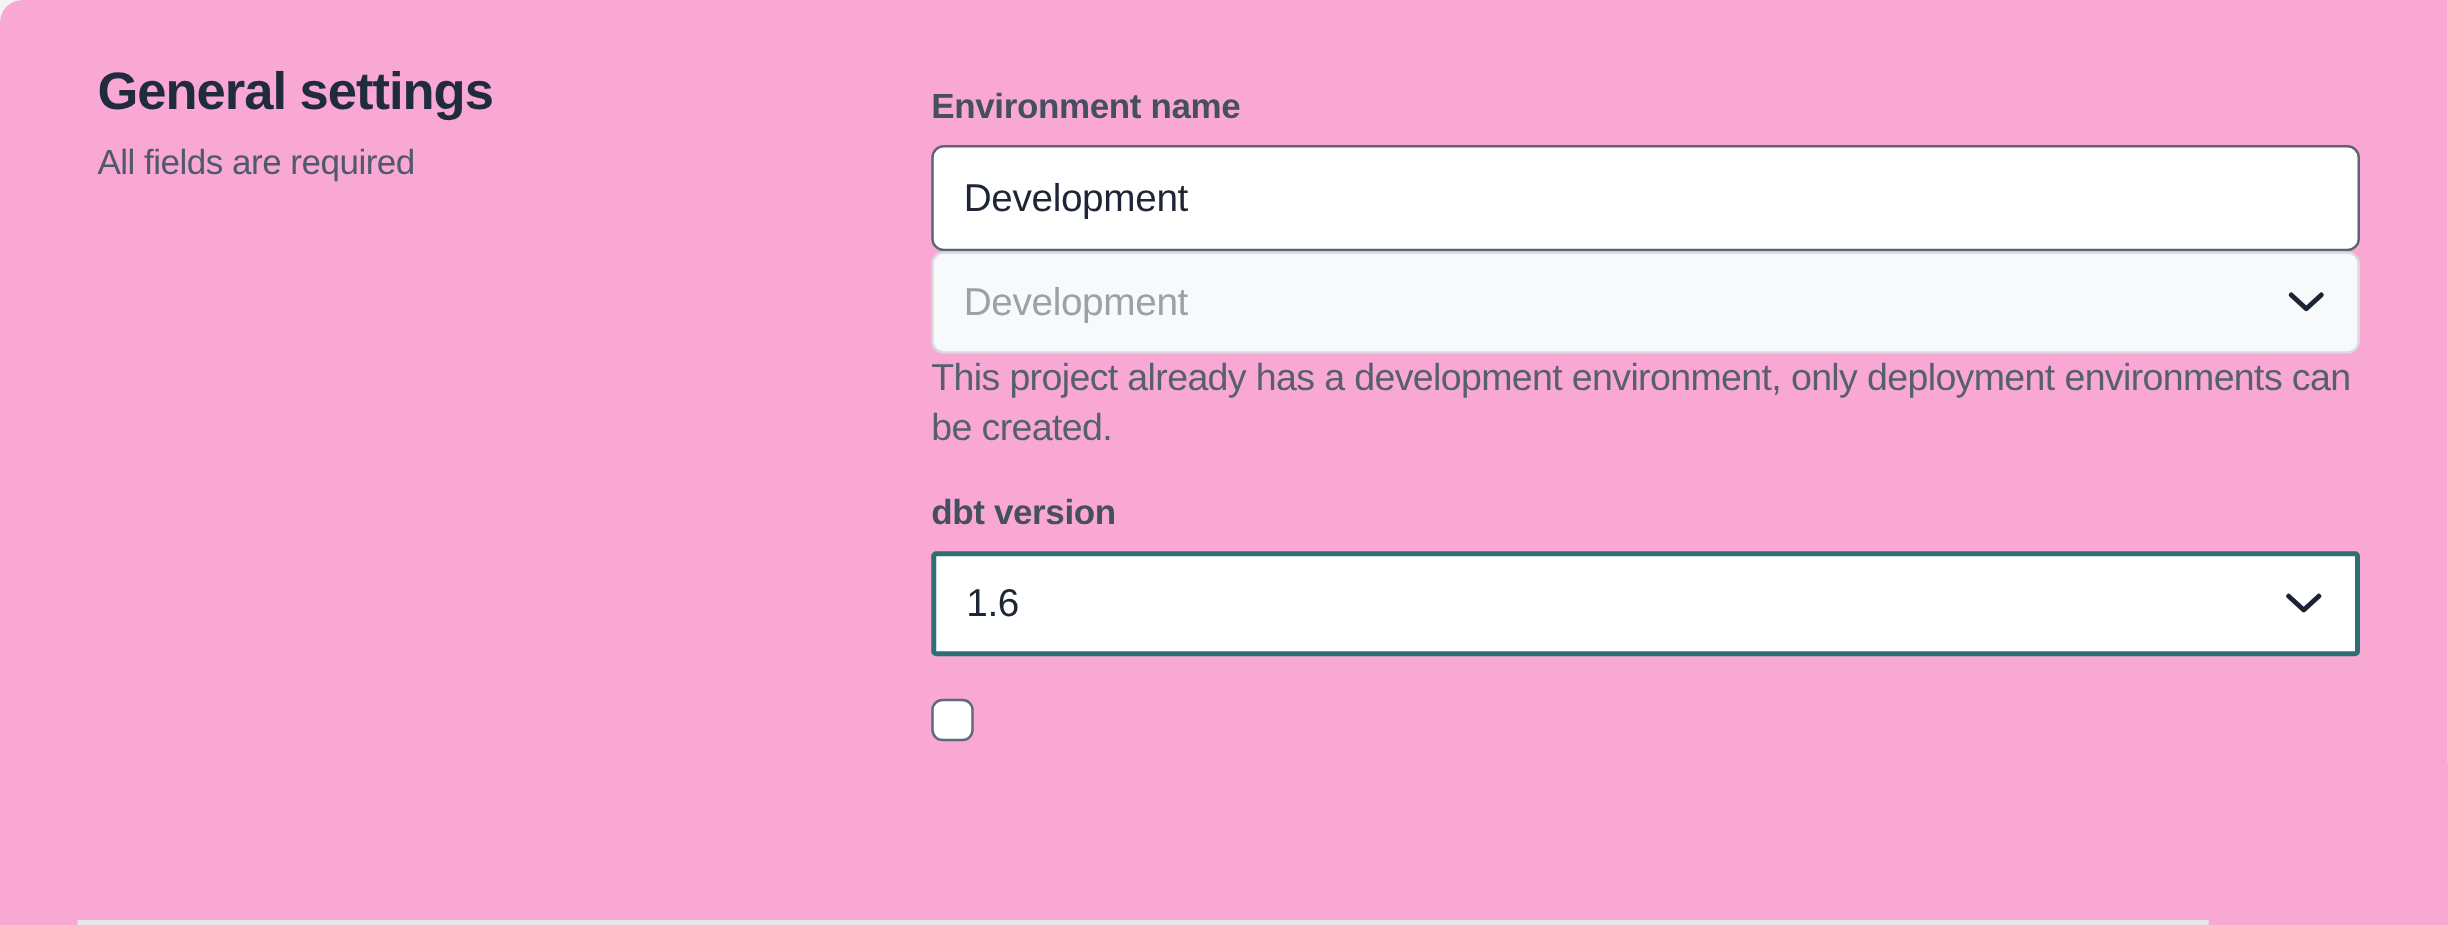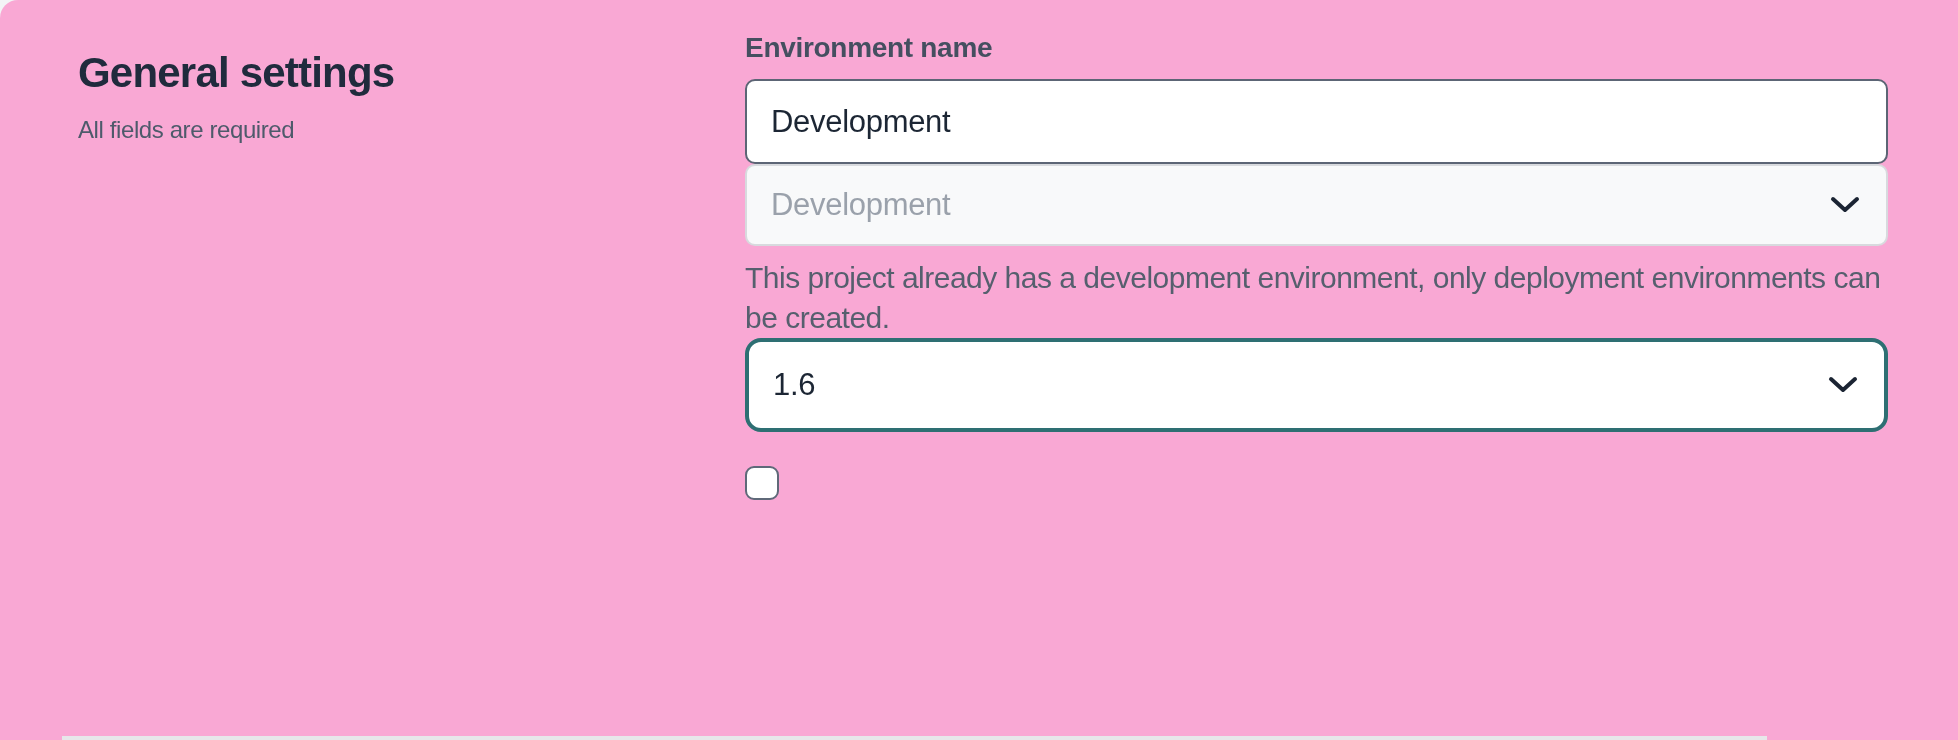--- a/index.html
+++ b/index.html
@@ -28,30 +28,30 @@
   }
   .page-title {
     font-size: 42px;
     font-weight: 700;
     letter-spacing: -0.8px;
     color: #202b3d;
     line-height: 46px;
   }
   .page-subtitle {
     margin-top: 16px;
-    font-size: 24px;
+    font-size: 28px;
     letter-spacing: -0.4px;
     color: #4e5a6b;
     line-height: 36px;
   }
   
   .form-col {
     width: 1143px;
     flex: 0 0 1143px;
-    padding-top: 31px;
+    padding-top: 68px;
   }
   .field-label {
     display: block;
     font-size: 28px;
     font-weight: 700;
     letter-spacing: -0.3px;
     color: #454f60;
     line-height: 34px;
     margin-bottom: 14px;
   }
@@ -86,35 +86,34 @@
     letter-spacing: -0.3px;
     color: #1c2634;
   }
   .select.disabled {
     background: #f8f9fa;
     border: 2px solid #d8dade;
     cursor: default;
   }
   .select.disabled .select-value { color: #9aa1ab; }
   .select.focused {
-    height: 94px;
+    height: 84px;
     border: 4px solid #2e6f73;
-    border-radius: 16px;
+    border-radius: 4px;
   }
   .select .chevron {
     position: absolute;
     right: 26px;
     top: 50%;
     transform: translateY(-50%);
     width: 30px;
     height: 18px;
   }
   .row-gap-lg { margin-top: 30px; }
   .helper-text {
-    margin-top: 12px;
     max-width: 1150px;
     font-size: 30px;
     letter-spacing: -0.5px;
     line-height: 40px;
     color: #565f6e;
   }
   .checkbox-row {
     margin-top: 34px;
     display: flex;
     align-items: center;
@@ -162,20 +161,21 @@
       <input class="text-input" type="text" value="Development" style="">
 
       <div class="select disabled" role="combobox" aria-disabled="true">
         <span class="select-value">Development</span>
         <svg class="chevron" viewBox="0 0 30 18">
           <polyline points="3,3 15,14 27,3" fill="none" stroke="#1b2433" stroke-width="4" stroke-linecap="round" stroke-linejoin="round"></polyline>
         </svg>
       </div>
       <div class="helper-text">This project already has a development environment, only deployment environments can be created.</div>
 
+      <label class="field-label row-gap-lg">dbt version</label>
       <div class="select focused" role="combobox">
         <span class="select-value">1.6</span>
         <svg class="chevron" viewBox="0 0 30 18">
           <polyline points="3,3 15,14 27,3" fill="none" stroke="#1b2433" stroke-width="4" stroke-linecap="round" stroke-linejoin="round"></polyline>
         </svg>
       </div>
 
       <div class="checkbox-row">
         <div class="checkbox" role="checkbox" aria-checked="false"></div>
       </div>

